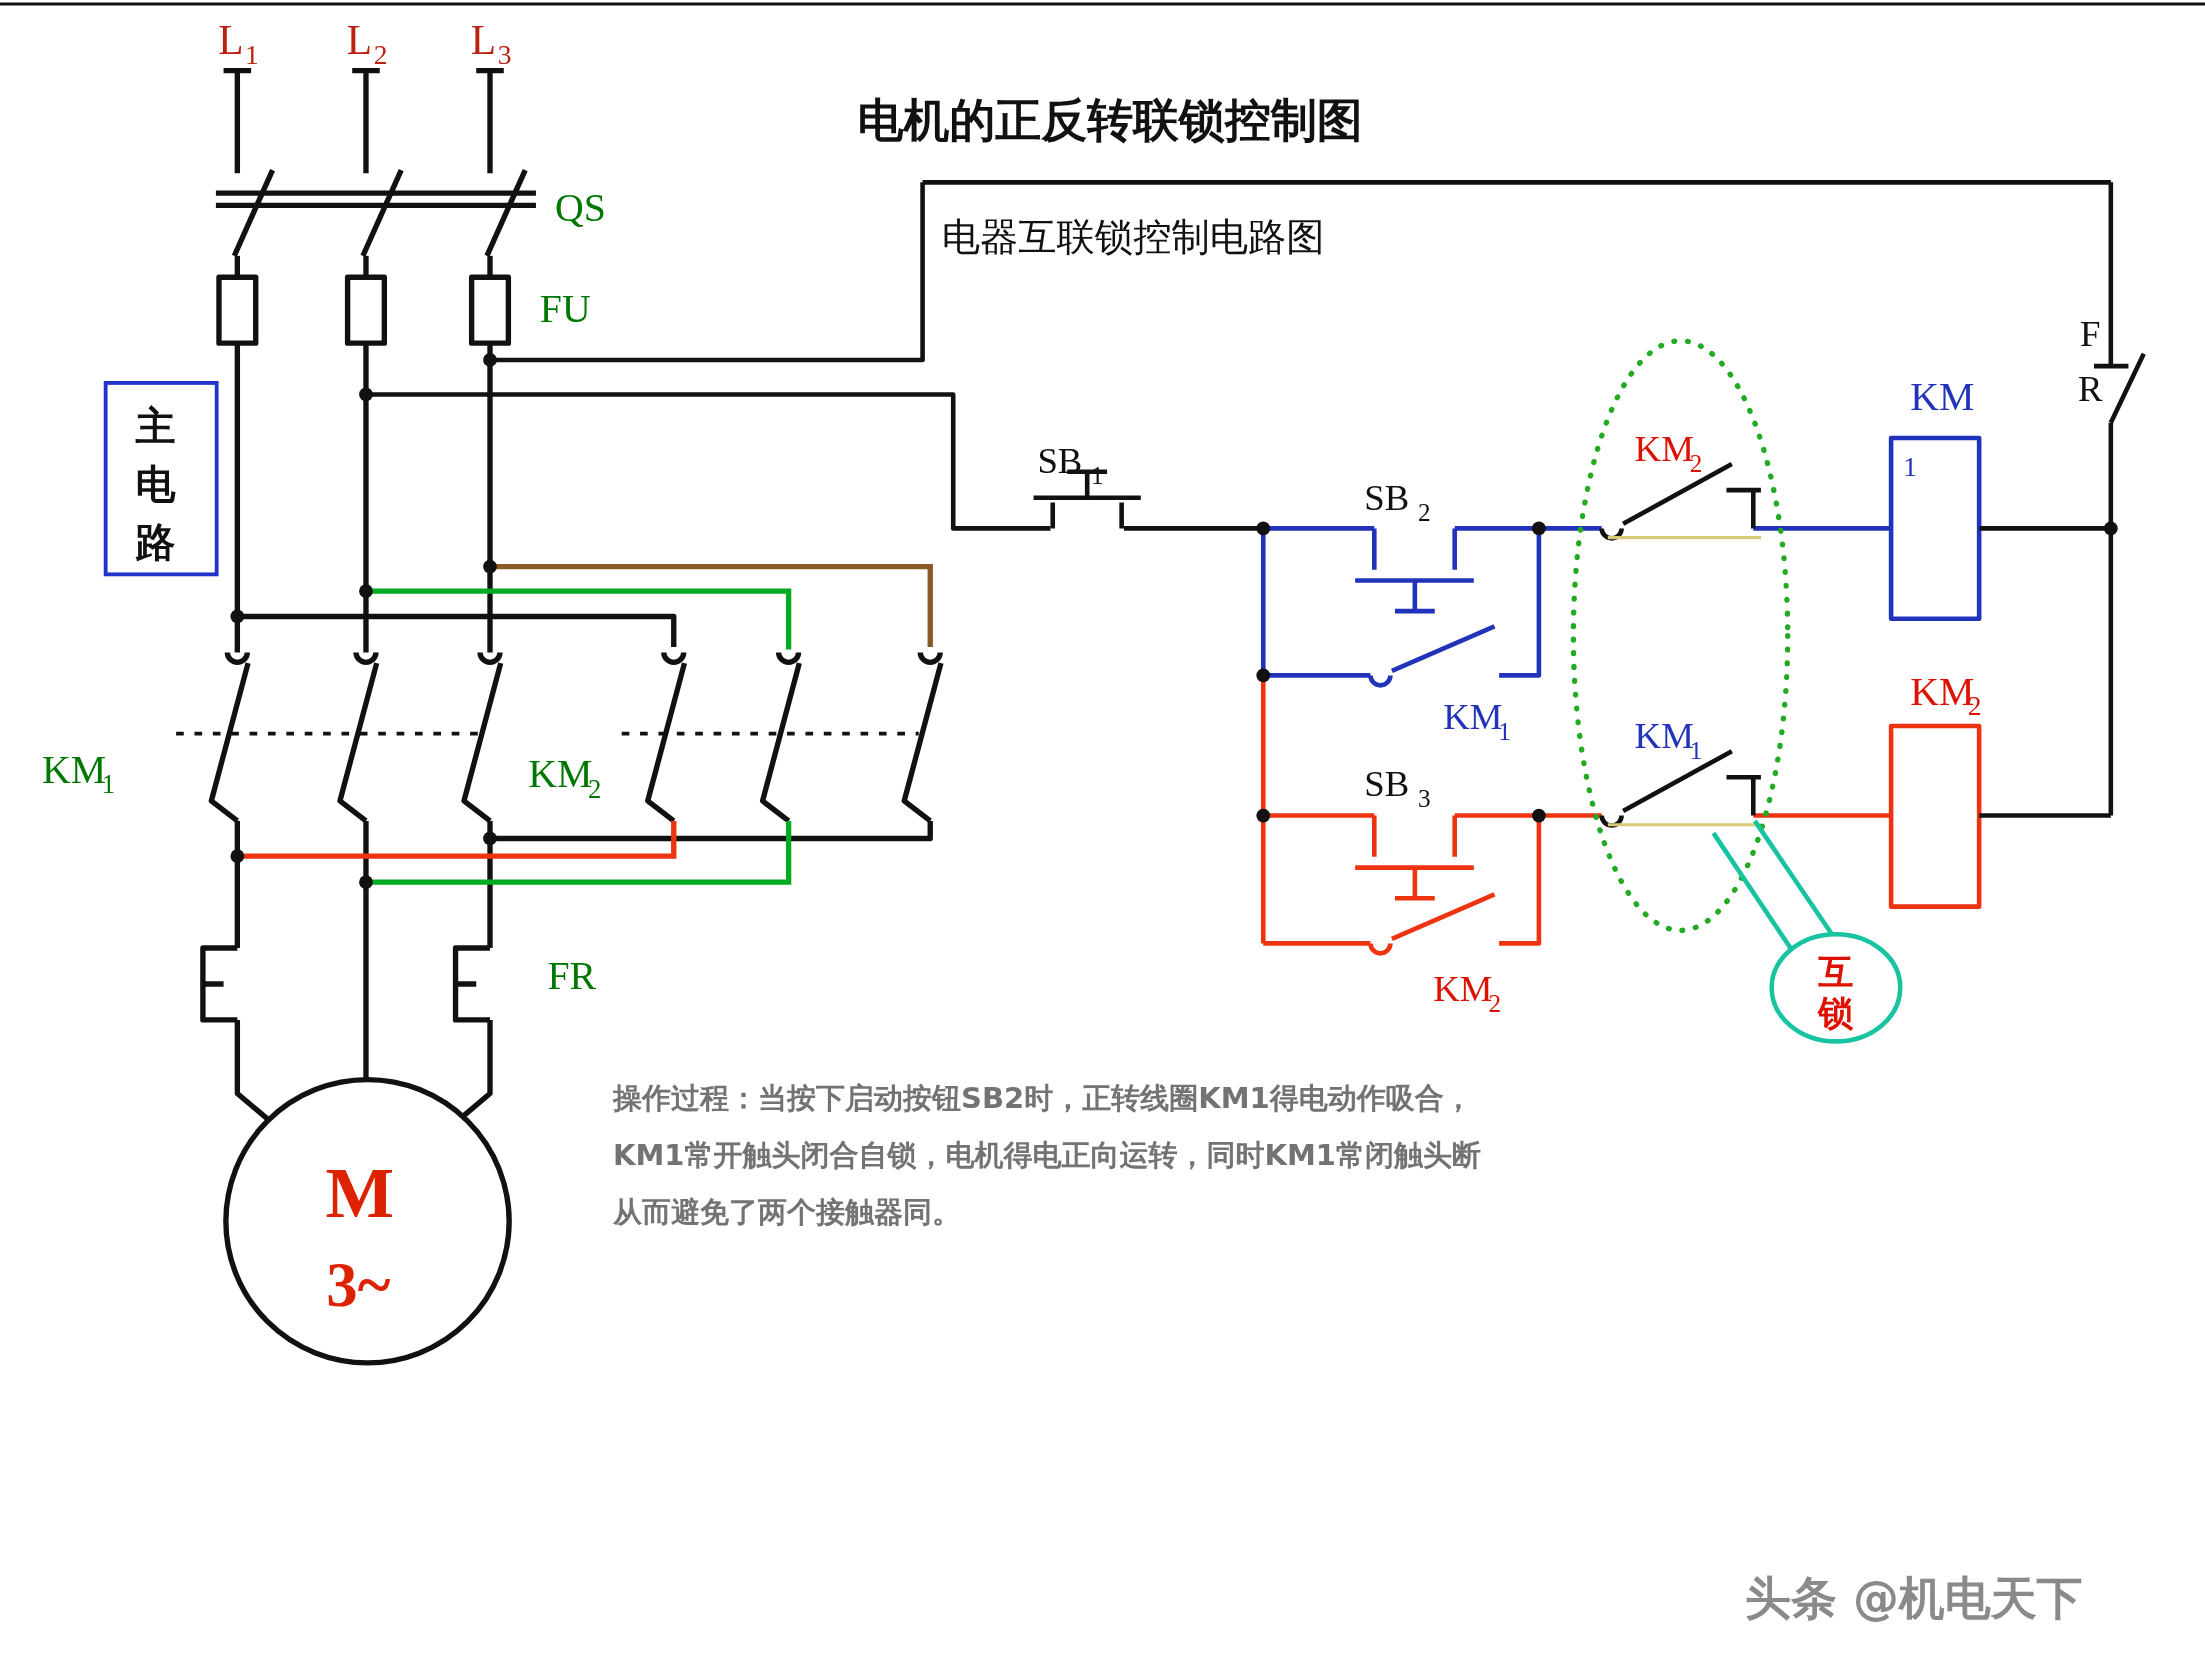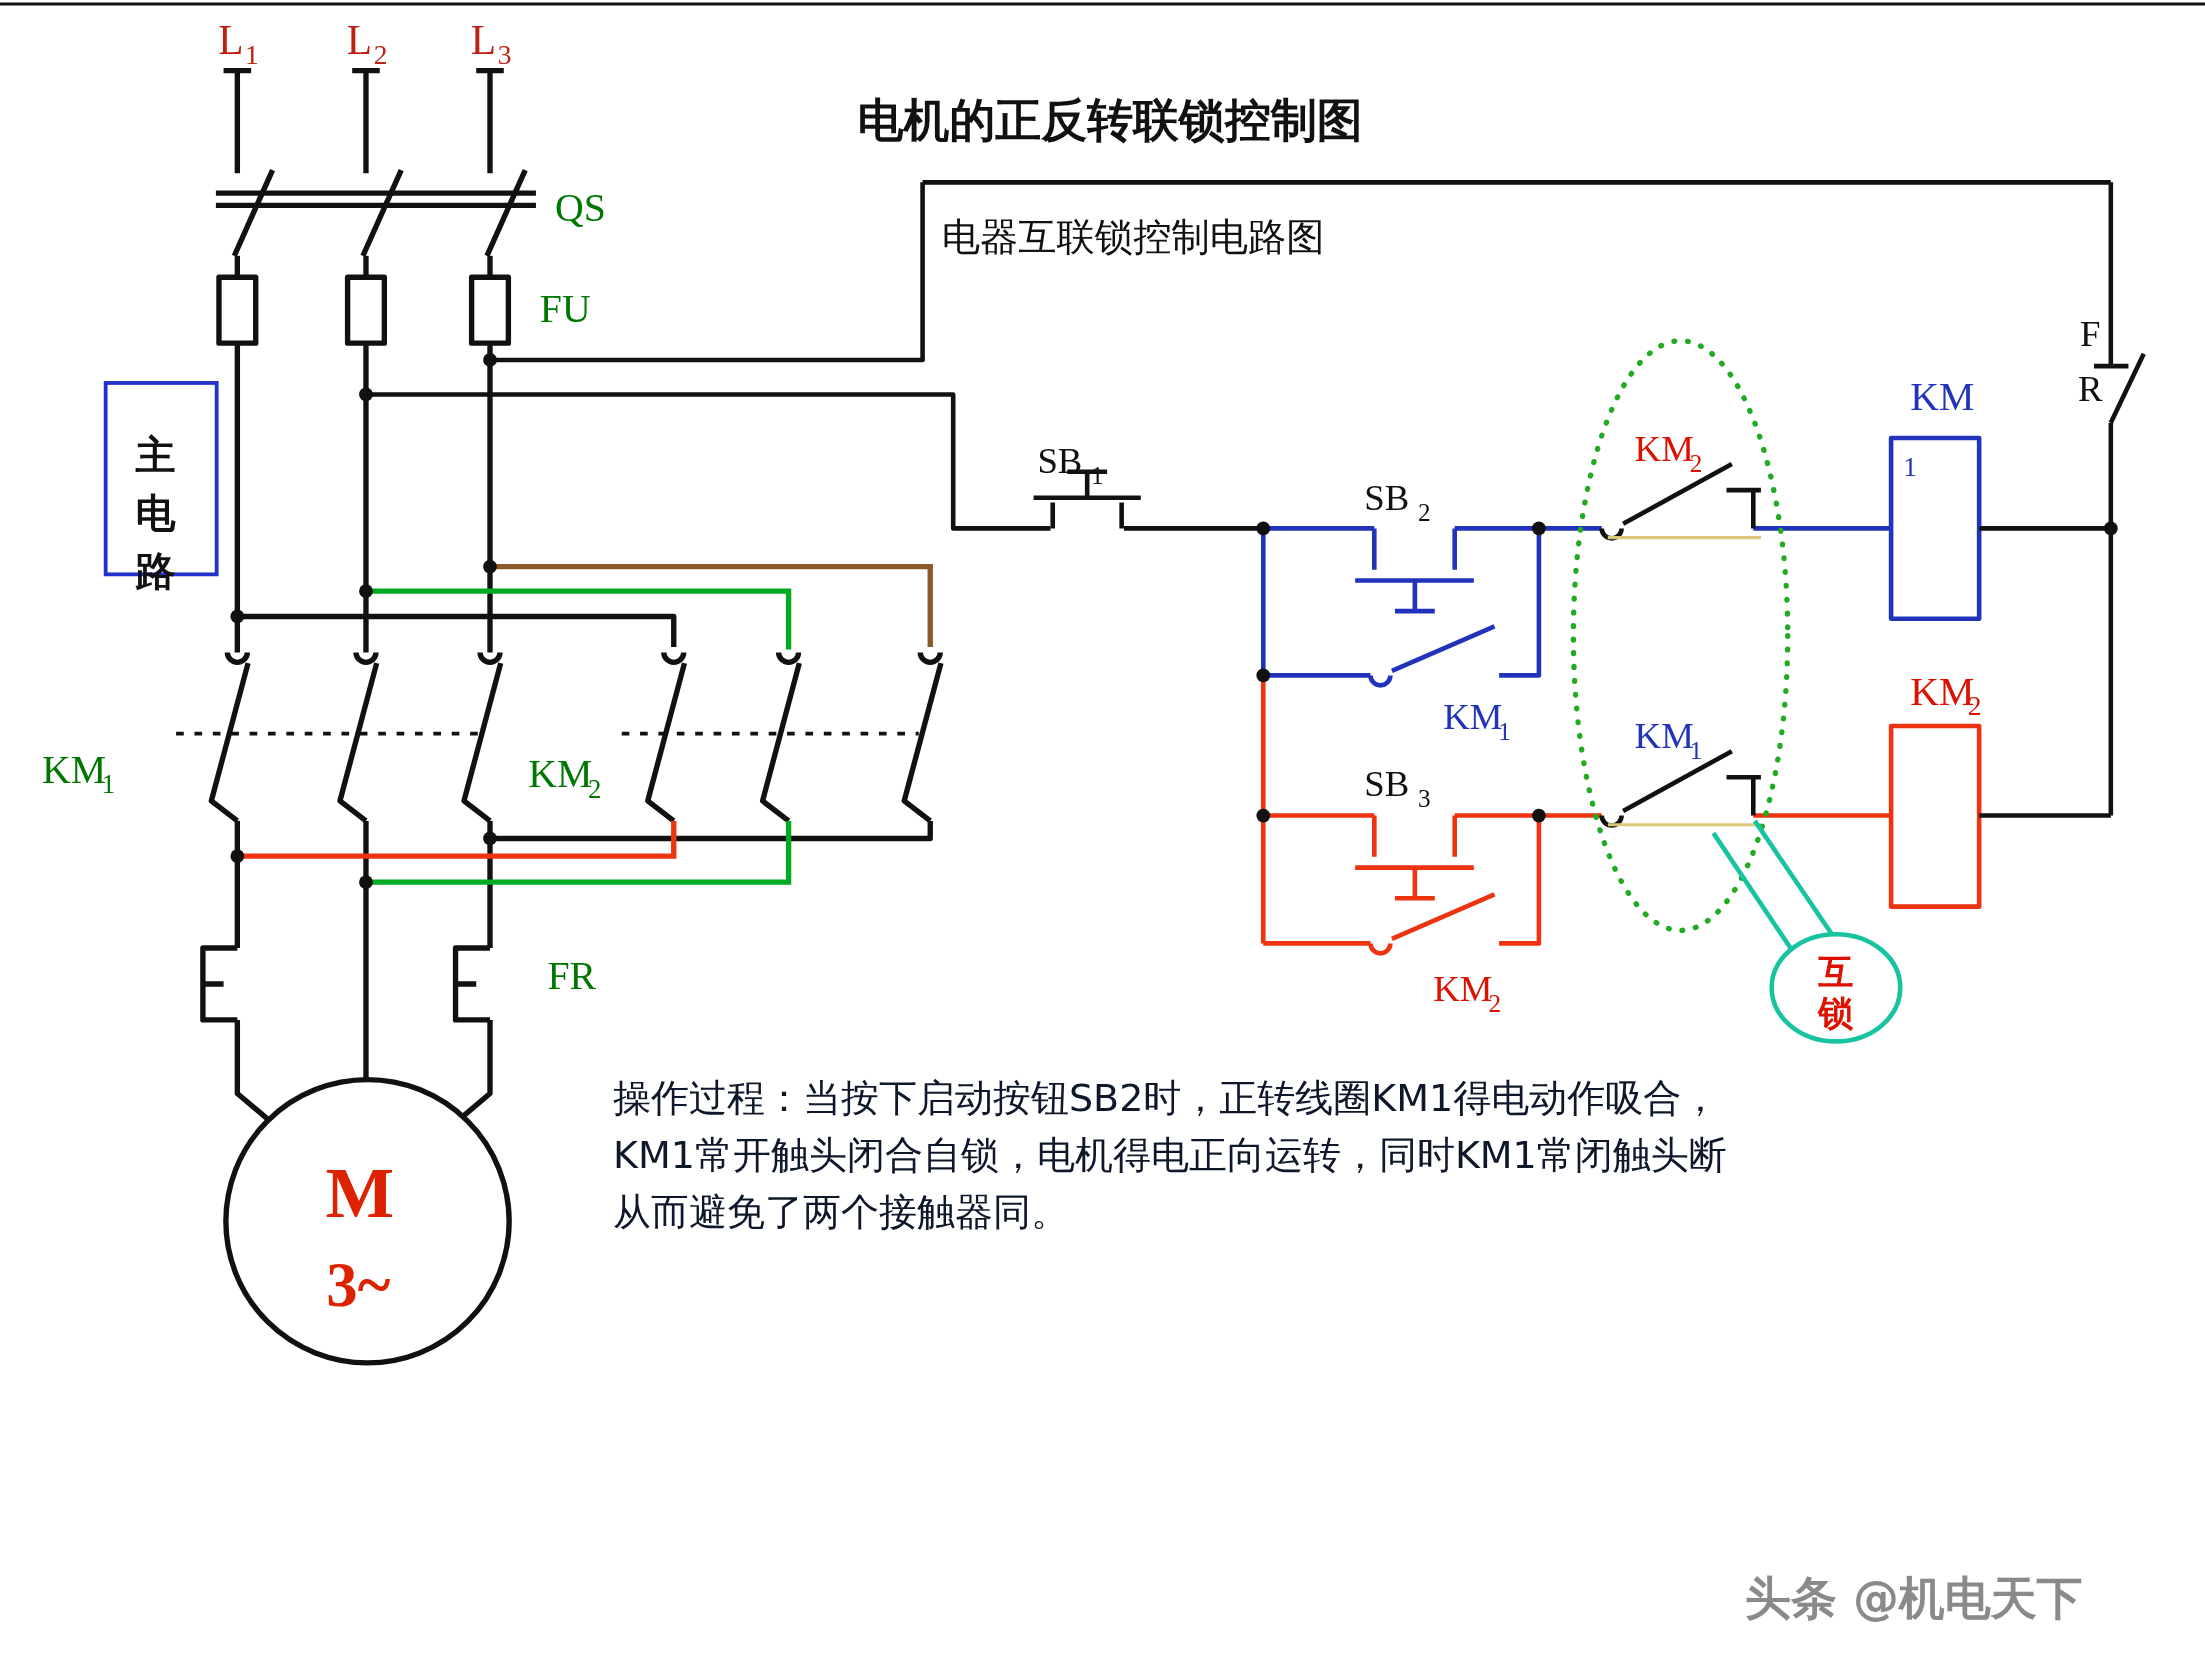--- a/index.html
+++ b/index.html
@@ -1,23 +1,23 @@
 <!DOCTYPE html>
 <html style="font-size:12.3px"><head>
 <meta charset="utf-8">
 <style>
   html,body{margin:0;padding:0;background:#ffffff;}
   #stage{position:relative;width:2205px;height:1654px;background:#ffffff;overflow:hidden;
          font-family:"DejaVu Sans",sans-serif;}
   #stage svg{position:absolute;left:0;top:0;}
   #main-box-label{position:absolute;left:132px;top:397px;width:47px;
       font-size:40px;font-weight:bold;color:#111;line-height:58px;
-      letter-spacing:0;word-break:break-all;text-align:center;margin-top:29px;}
+      letter-spacing:0;word-break:break-all;text-align:center;}
   #operation-text{position:absolute;left:613px;top:1070px;width:1470px;
-      font-size:38px;font-weight:400;color:#0f172a;line-height:57px;}
+      font-size:29px;font-weight:700;color:#737373;line-height:57px;}
   #operation-text span{display:block;}
 </style>
 </head>
 <body>
 
 <div id="stage">
 <svg width="2205" height="1654" viewBox="0 0 2880 2160">
 
   <line x1="0" y1="5" x2="2880" y2="5" stroke="#111" stroke-width="4"></line>
 

